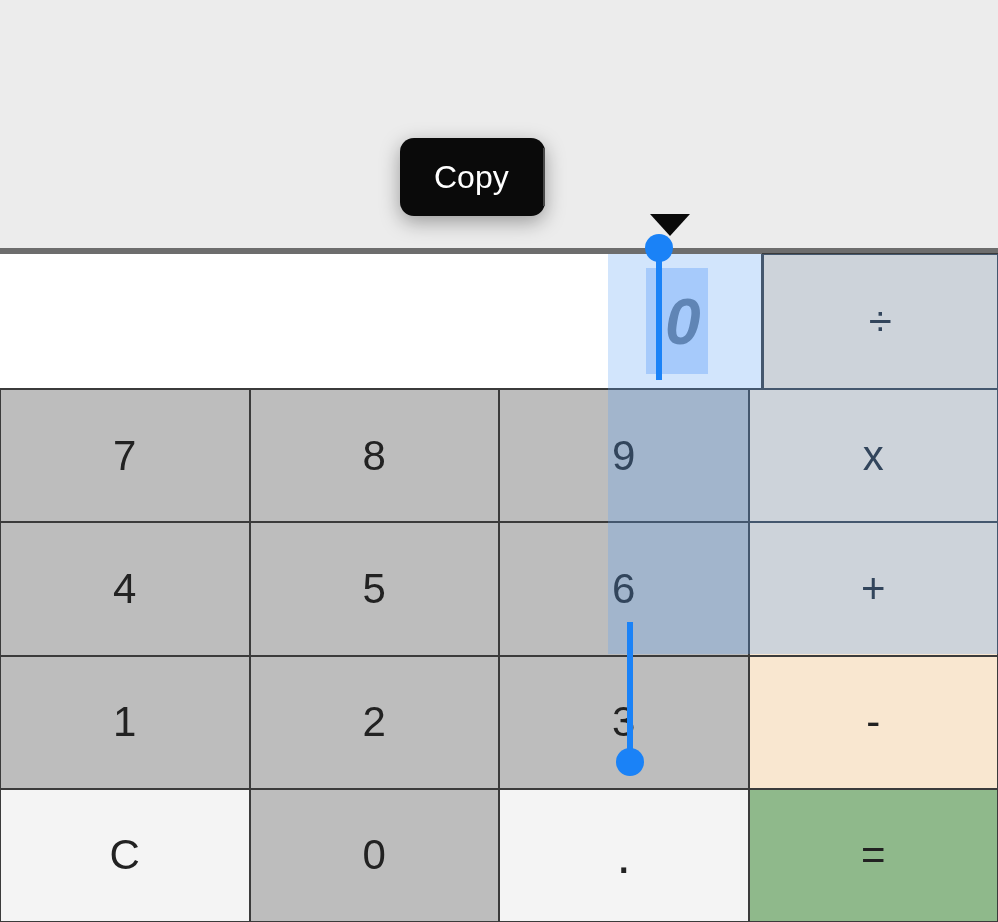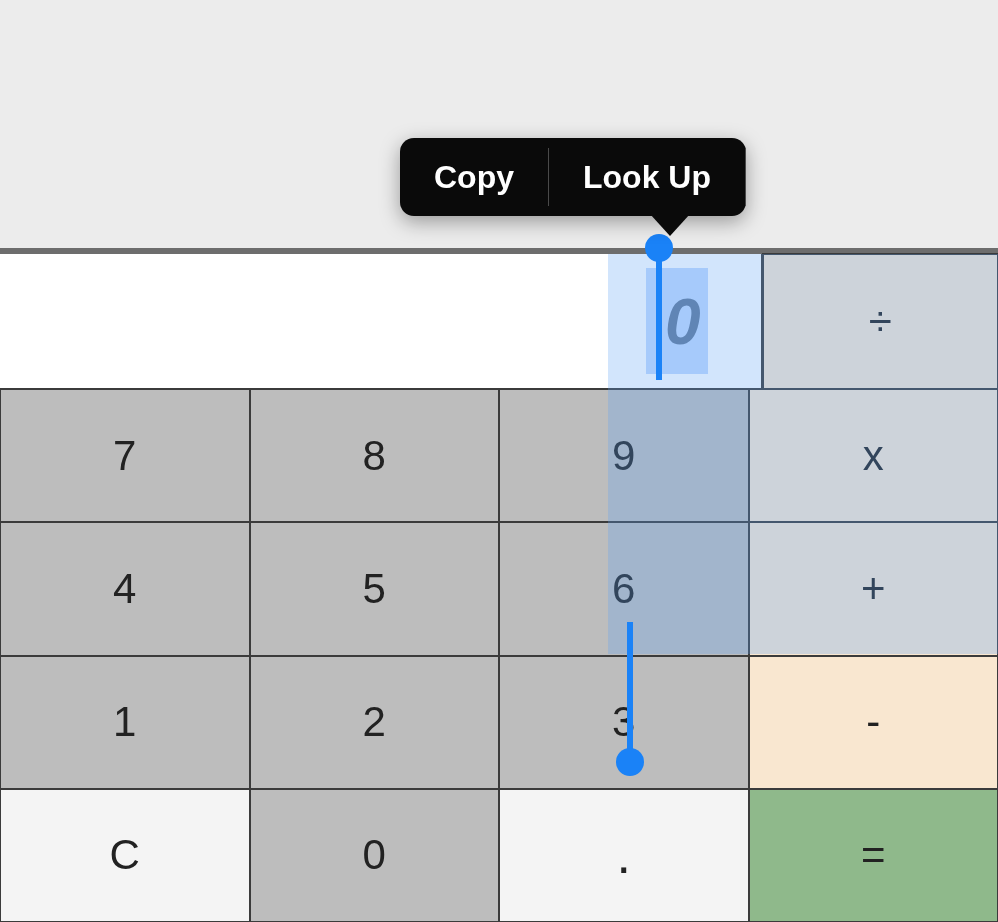--- a/index.html
+++ b/index.html
@@ -131,21 +131,20 @@
     position: absolute;
     top: 138px;
     left: 400px;
     height: 78px;
     background: #0a0a0a;
     border-radius: 14px;
     display: flex;
     align-items: stretch;
     z-index: 50;
     box-shadow: 0 6px 20px rgba(0,0,0,0.35);
-    font-weight: bold;
   }
   .context-item {
     color: #fff;
     font-size: 32px;
     padding: 0 34px;
     display: flex;
     align-items: center;
     white-space: nowrap;
   }
   .context-sep {
@@ -239,18 +238,15 @@
 <div class="sel-dot" style="left:645px; top:234px;"></div>
 
 <div class="sel-bar" style="left:627px; top:622px; height:130px;"></div>
 <div class="sel-dot" style="left:616px; top:748px;"></div>
 
 <div class="context-menu">
   <div class="context-item">
       <span>Copy</span>
     </div>
   <div class="context-sep"></div>
-  <div class="context-item">
-      <span>Look Up</span>
-    </div>
   <div class="context-sep"></div>
   <div class="context-arrow"></div>
 </div>
 
 </body></html>

